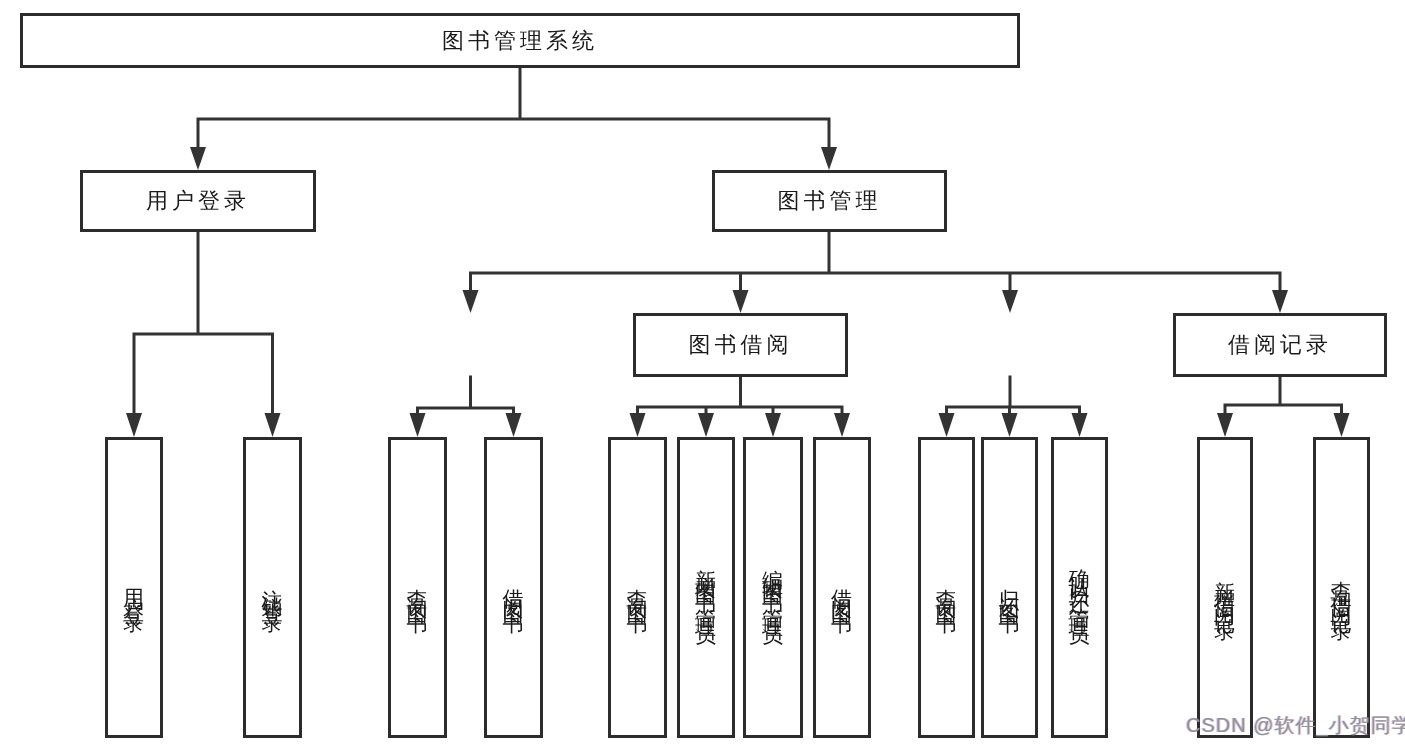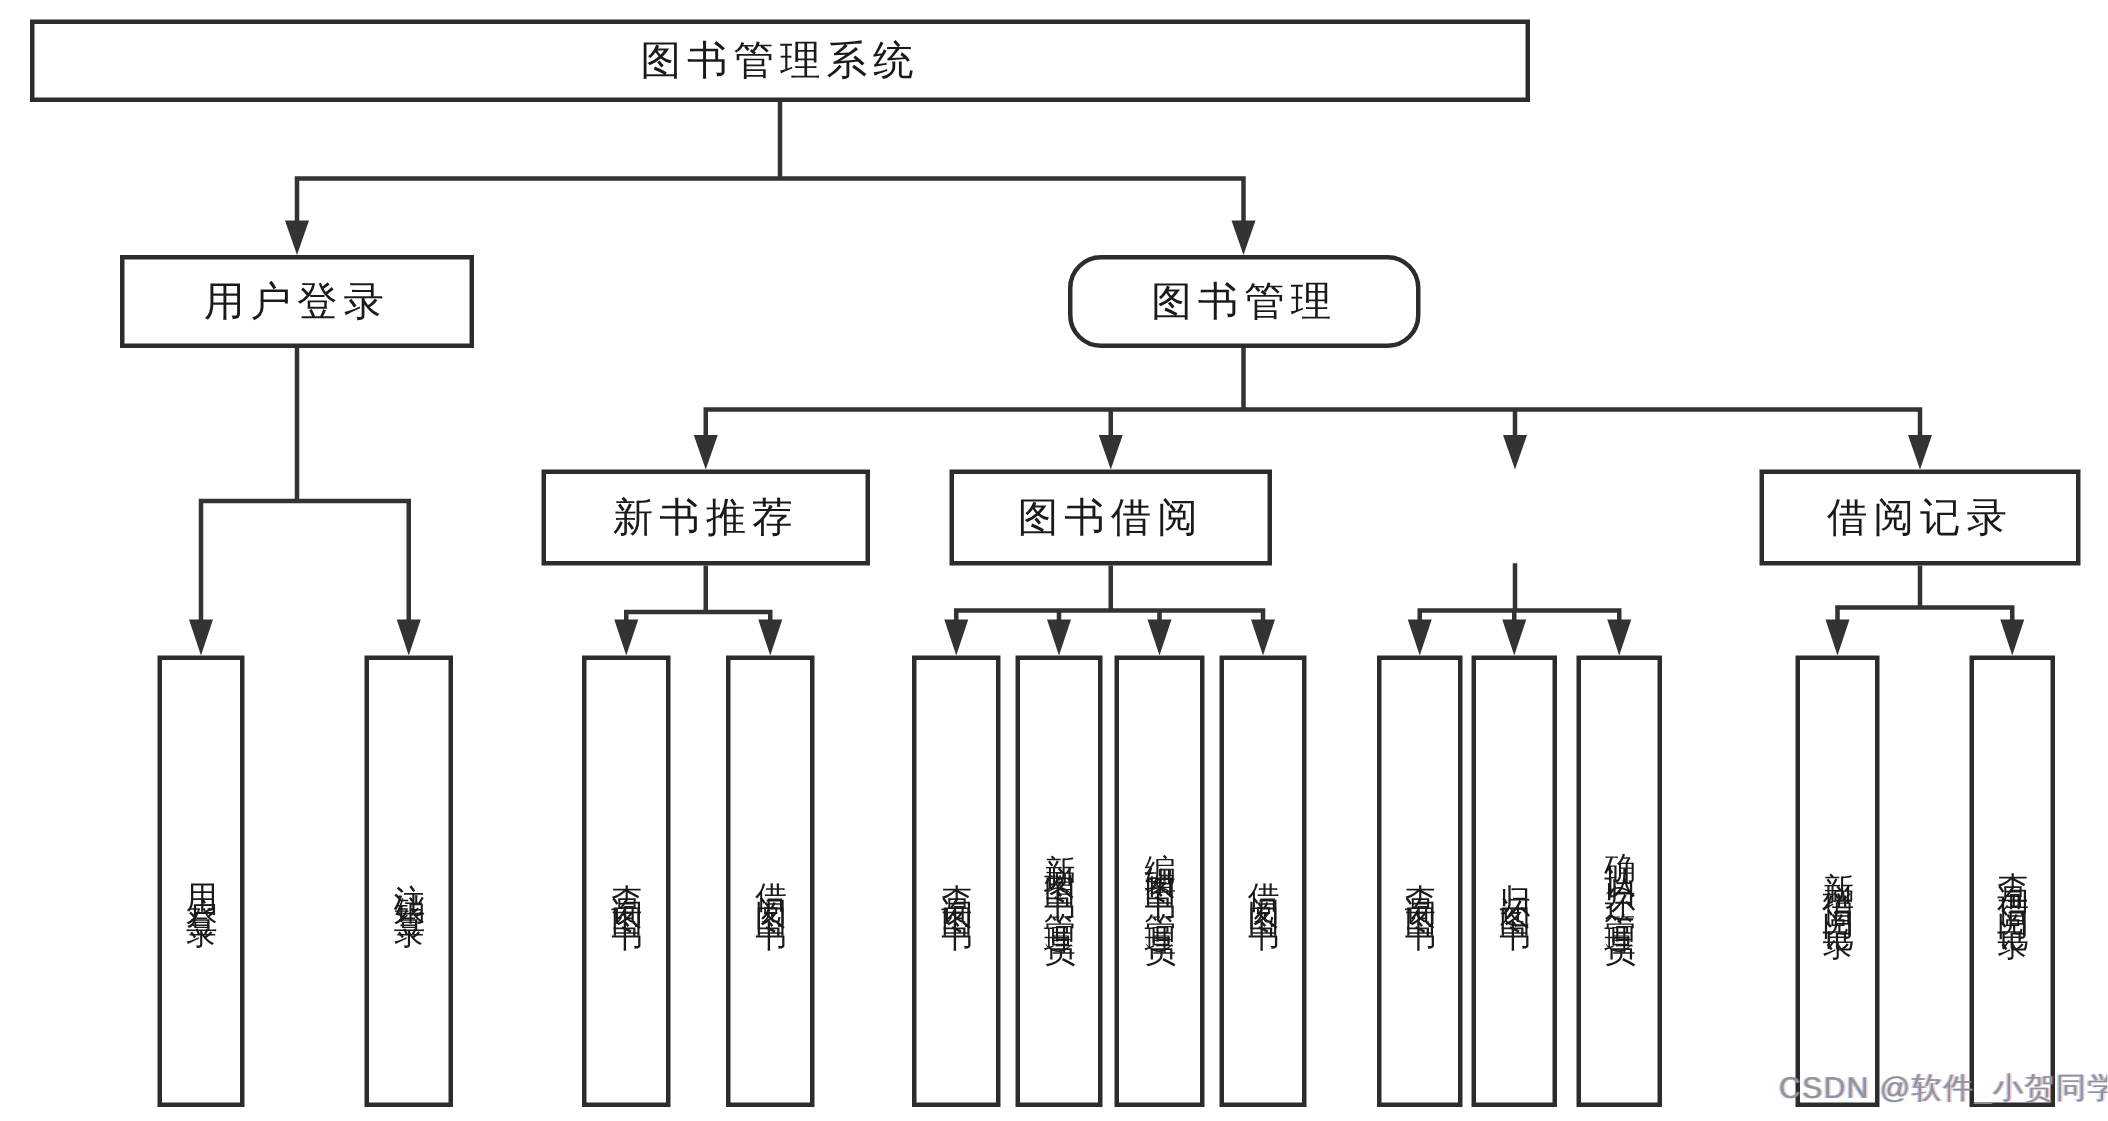--- a/index.html
+++ b/index.html
@@ -21,21 +21,21 @@
     box-sizing: border-box;
     background: #ffffff;
     border: 3px solid #2c2c2c;
     display: flex;
     align-items: center;
     justify-content: center;
     color: #1a1a1a;
     text-align: center;
     line-height: 1;
   }
-  .h { font-size: 27px; letter-spacing: 4px; }
+  .h { font-size: 22px; letter-spacing: 4px; }
   .v {
     writing-mode: vertical-rl;
     text-orientation: mixed;
     font-size: 21px;
     letter-spacing: 8px;
   }
   .watermark {
     position: absolute;
     left: 1186px;
     top: 712px;
@@ -112,23 +112,22 @@
     </g>
     <g fill="#333333" stroke="none">
       <polygon points="1217,413 1233,413 1225,437"></polygon>
       <polygon points="1333.5,413 1349.5,413 1341.5,437"></polygon>
     </g>
   </svg>
 
   <div class="node h" style="left:20px; top:13px; width:1000px; height:55px;">图书管理系统</div>
 
   <div class="node h" style="left:80px; top:170px; width:236px; height:62px;">用户登录</div>
-  <div class="node h" style="left:712px; top:170px; width:235px; height:62px;border-radius:22px;">图书管理</div>
+  <div class="node h" style="left:712px; top:170px; width:235px; height:62px;">图书管理</div>
 
-  <div class="node h" style="left:361px; top:313px; width:219px; height:64px;">新书推荐</div>
   <div class="node h" style="left:633px; top:313px; width:215px; height:64px;">图书借阅</div>
   <div class="node h" style="left:1173px; top:313px; width:214px; height:64px;">借阅记录</div>
 
   <div class="node v" style="left:105px; top:437px; width:58px; height:301px;">用户登录</div>
   <div class="node v" style="left:243px; top:437px; width:59px; height:301px;">注销登录</div>
 
   <div class="node v" style="left:388px; top:437px; width:59px; height:301px;">查询图书</div>
   <div class="node v" style="left:484px; top:437px; width:59px; height:301px;">借阅图书</div>
 
   <div class="node v" style="left:608px; top:437px; width:59px; height:301px;">查询图书</div>

